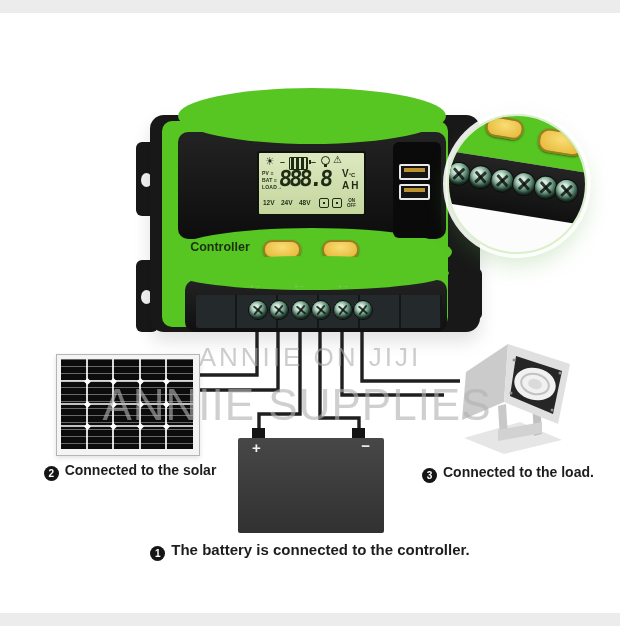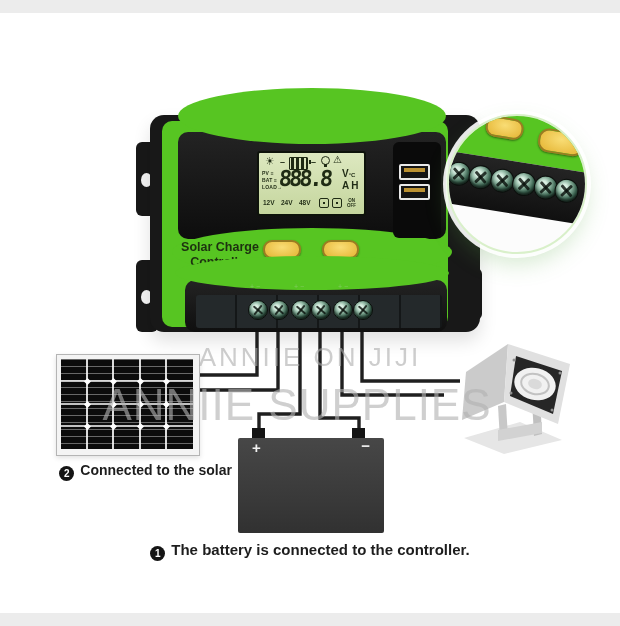--- a/index.html
+++ b/index.html
@@ -106,21 +106,20 @@
       <span class="clockicon" style="left:60px;top:45px;"></span>
       <span class="clockicon" style="left:73px;top:45px;"></span>
       <span class="onoff" style="left:88px;top:45px;"><span>ON</span><br><span>OFF</span></span>
     </div>
 
     <div class="abs" style="left:393px;top:142px;width:48px;height:96px;border-radius:6px;background:#0a0a0a;"></div>
     <div class="usb" style="left:399px;top:164px;width:27px;height:12px;"></div>
     <div class="usb" style="left:399px;top:184px;width:27px;height:12px;"></div>
 
     <div class="abs" style="left:160px;top:240px;width:120px;text-align:center;color:#1d3110;font-weight:bold;font-size:12.5px;line-height:15px;">
-      <div>Solar Charge</div>
       <div>Controller</div>
     </div>
     <div class="btn" style="left:263px;top:240px;width:34px;height:15px;"></div>
     <div class="btn" style="left:322px;top:240px;width:33px;height:15px;"></div>
 
     <div class="abs" style="left:185px;top:280px;width:262px;height:52px;border-radius:10px;background:linear-gradient(180deg,#232323,#0f0f0f);"></div>
     <div class="abs grn" style="left:175px;top:256px;width:274px;height:34px;border-radius:50%;"></div>
     <div class="abs" style="left:196px;top:295px;width:246px;height:33px;border-radius:3px;background:#24292b;
          background-image:repeating-linear-gradient(90deg,transparent 0 39px,rgba(0,0,0,.45) 39px 41px);"></div>
     <span class="abs" style="left:250px;top:283px;font-size:7px;color:rgba(205,215,205,.35);">+ −</span>
@@ -207,24 +206,27 @@
           <div class="screw big" style="left: 49px; top: 107px;"></div>
           <div class="screw big" style="left: 71px; top: 107px;"></div>
           <div class="screw big" style="left: 93px; top: 107px;"></div>
           <div class="screw big" style="left: 115px; top: 107px;"></div>
           <div class="screw big" style="left: 137px; top: 107px;"></div>
           <div class="screw big" style="left: 158px; top: 107px;"></div>
         </div>
     </div>
   </div>
 
-  <div class="cap" style="left:28px;top:462px;width:204px;text-align:right;font-size:14px;line-height:17px;">
+  <div class="cap" style="left:28px;top:462px;width:204px;text-align:center;font-size:14px;line-height:17px;">
     <div><span class="badge">2</span><span>Connected to the solar</span></div>
   </div>
 
+  <div class="cap" style="left:422px;top:464px;width:175px;font-size:14px;">
+    <span class="badge">3</span><span>Connected to the load.</span>
+  </div>
 
   <div class="cap" style="left:0;top:541px;width:620px;text-align:center;font-size:15px;">
     <span class="badge">1</span><span>The battery is connected to the controller.</span>
   </div>
 
   <div class="wm" style="top:342px;font-size:26px;letter-spacing:3px;color:rgba(172,172,172,.6);">ANNIIE ON JIJI</div>
   <div class="wm" style="top:380px;font-size:44px;letter-spacing:1px;color:rgba(178,178,178,.62);transform:translateX(-13px);">ANNIIE SUPPLIES</div>
 
 </div>
 

